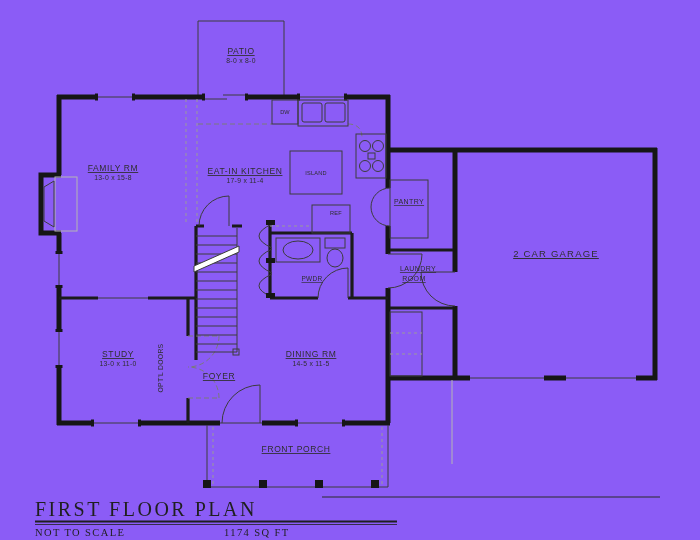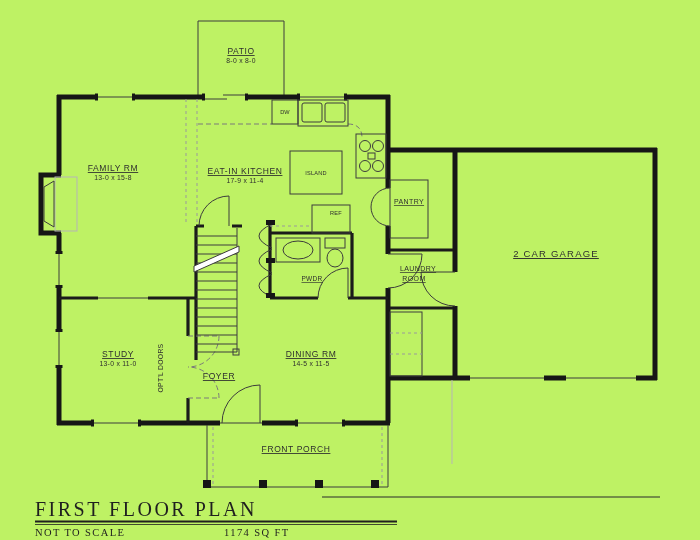--- a/index.html
+++ b/index.html
@@ -1,16 +1,16 @@
 <!DOCTYPE html>
 <html><head>
 <meta charset="utf-8">
 <style>
   html,body{margin:0;padding:0;background:#fff;}
-  #plan-wrap{position:relative;width:700px;height:540px;background:#bef264;overflow:hidden;}
+  #plan-wrap{position:relative;width:700px;height:540px;background:#8b5cf6;overflow:hidden;}
   svg{display:block;}
   
   .w5{stroke:#161616;stroke-width:5;fill:none;}
   .w3{stroke:#1b1b1b;stroke-width:3.2;fill:none;}
   .t1{stroke:#3c3c3c;stroke-width:1;fill:none;}
   .t1w{stroke:#3c3c3c;stroke-width:1;fill:#fff;}
   .gry{stroke:#b5b5b5;stroke-width:1;fill:none;}
   .dsh{stroke:#7a7a7a;stroke-width:1;fill:none;stroke-dasharray:5 3;}
   .dsh2{stroke:#9a9a9a;stroke-width:1;fill:none;stroke-dasharray:3 3;}
   .blk{fill:#161616;stroke:none;}

